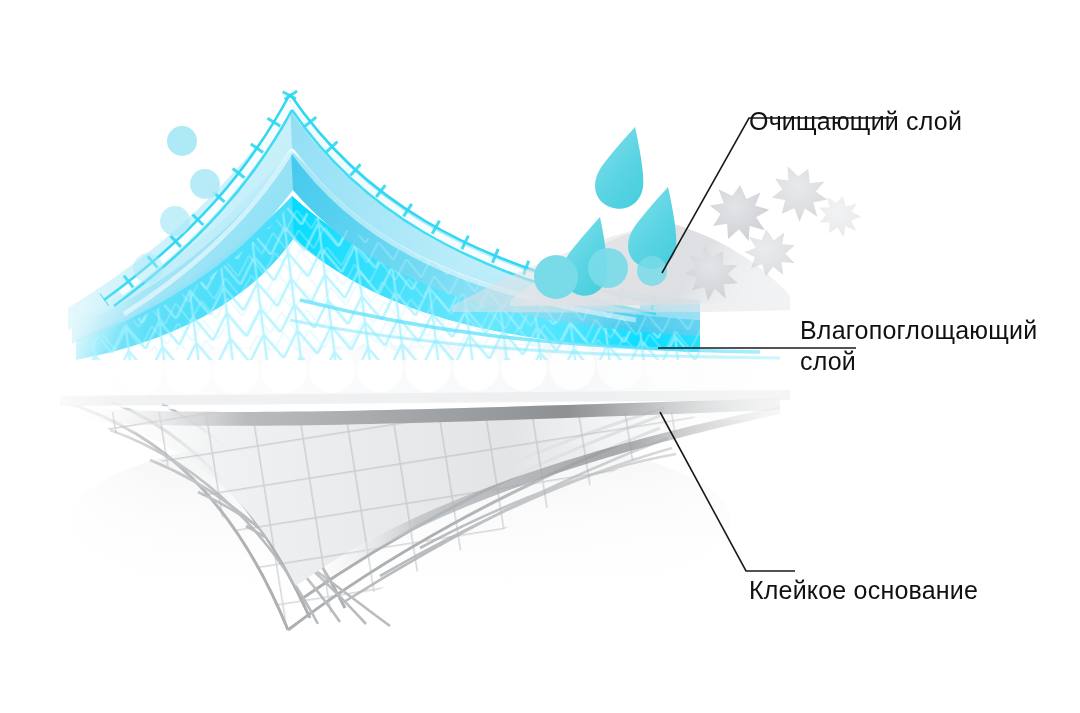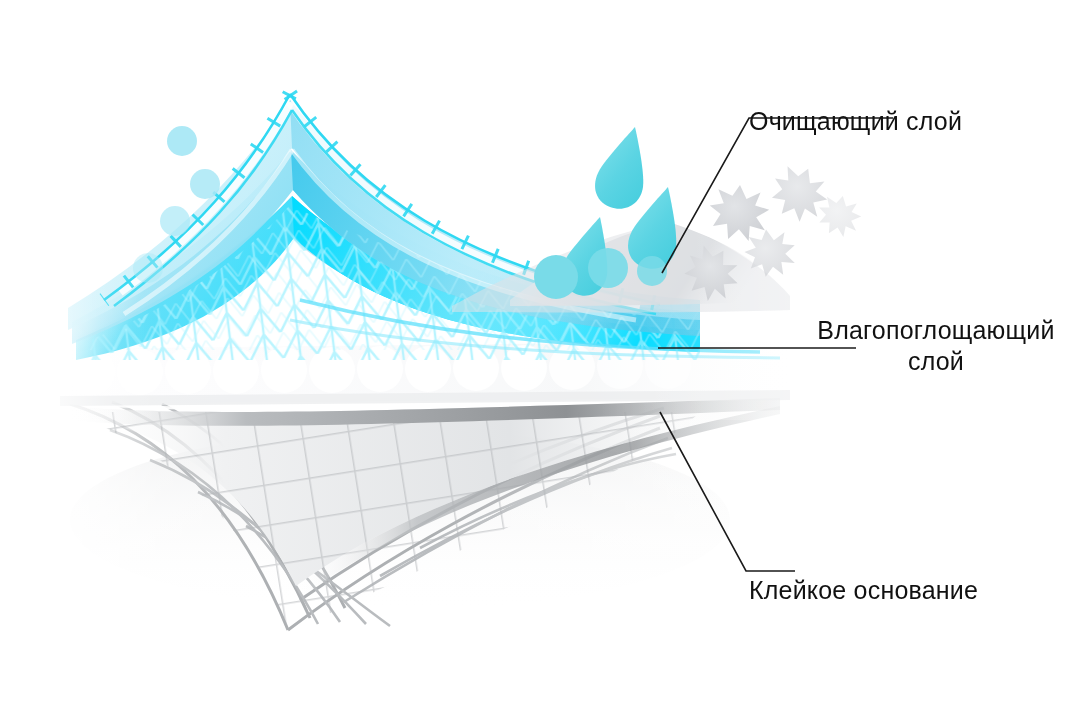--- a/index.html
+++ b/index.html
@@ -39,21 +39,21 @@
   }
   #label-clean {
     left: 749px;
     top: 82px;
     margin-top: 24px;
   }
   #label-absorb {
     left: 800px;
     top: 315px;
     width: 272px;
-    text-align: center;
+    text-align: left;
     white-space: normal;
   }
   #label-adhesive {
     left: 749px;
     top: 575px;
     text-align: right;
   }
 </style>
 </head>
 <body>

